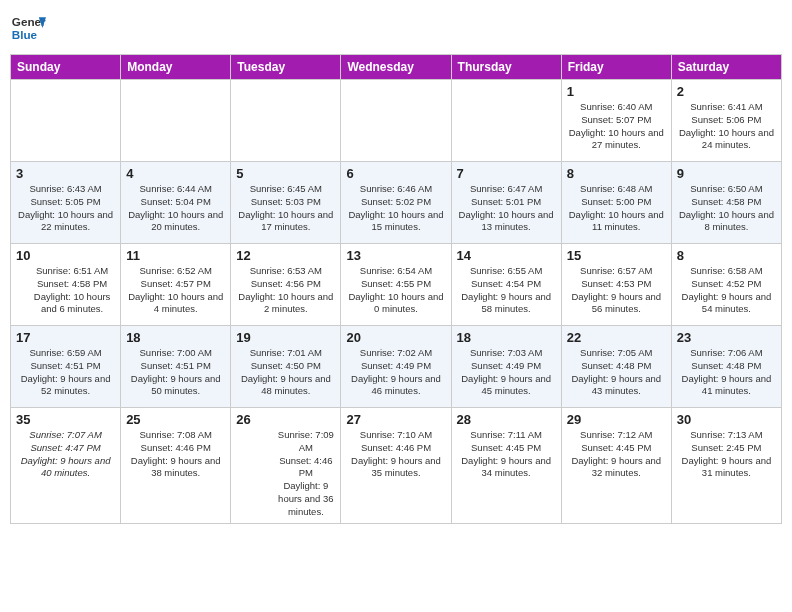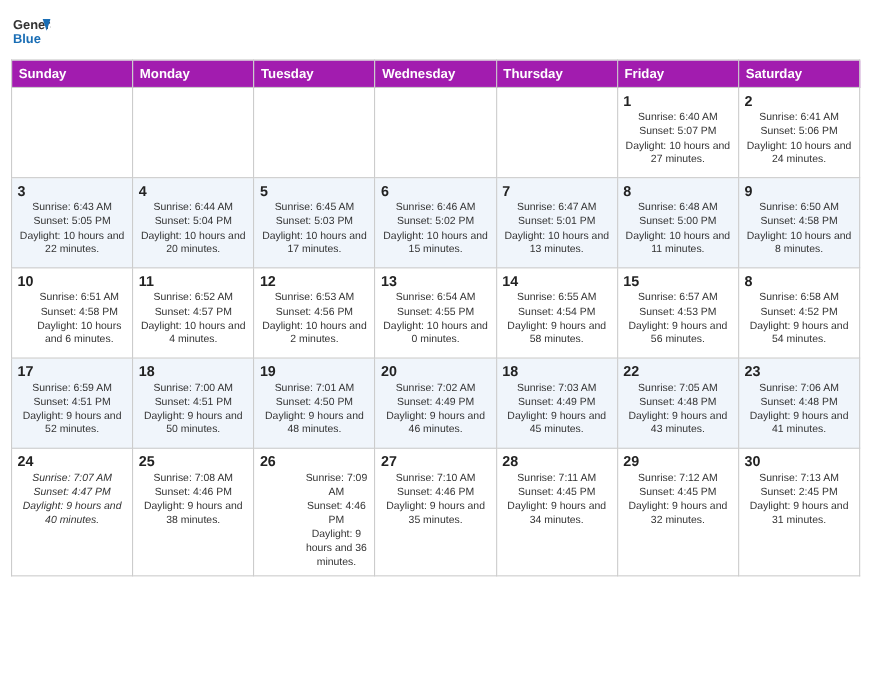--- a/index.html
+++ b/index.html
@@ -253,21 +253,21 @@
         </td>
         <td>
           <span class="day-num">23</span>
           <div class="day-info" style="white-space: pre-line;">Sunrise: 7:06 AM
 Sunset: 4:48 PM
 Daylight: 9 hours and 41 minutes.</div>
         </td>
       </tr>
       <tr>
         <td>
-          <span class="day-num">24</span>
+          <span class="day-num">35</span>
           <div class="day-info" style="white-space: pre-line; font-style: italic;">Sunrise: 7:07 AM
 Sunset: 4:47 PM
 Daylight: 9 hours and 40 minutes.</div>
         </td>
         <td>
           <span class="day-num">25</span>
           <div class="day-info" style="white-space: pre-line;">Sunrise: 7:08 AM
 Sunset: 4:46 PM
 Daylight: 9 hours and 38 minutes.</div>
         </td>

